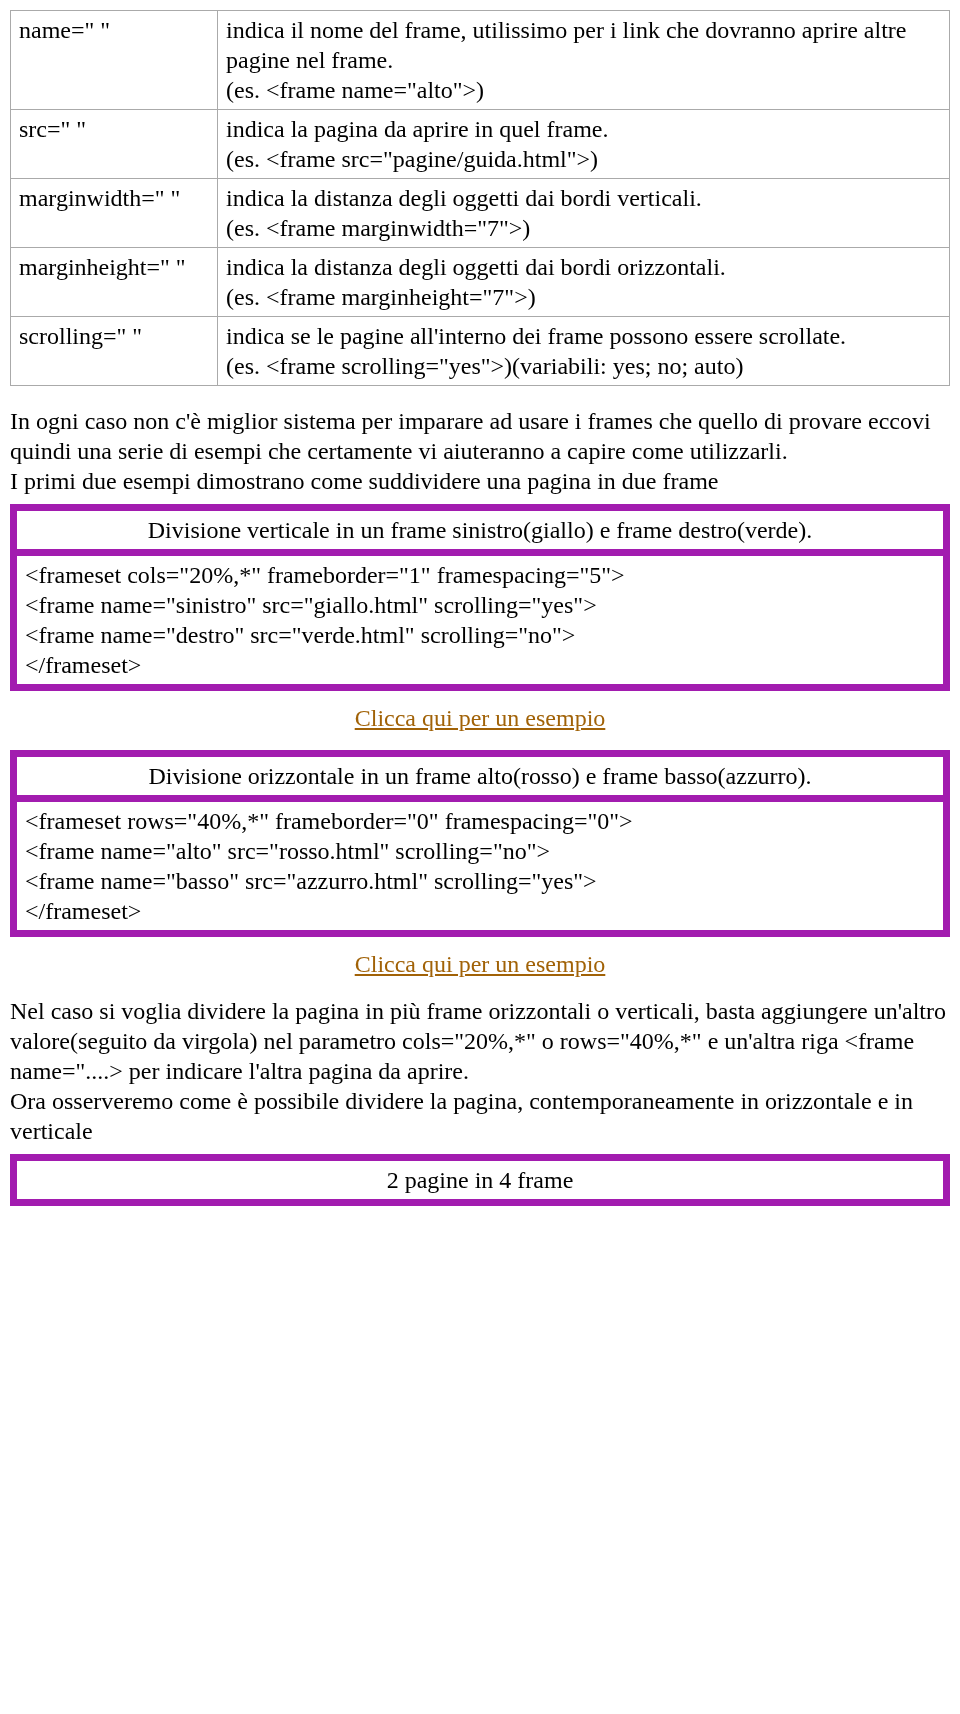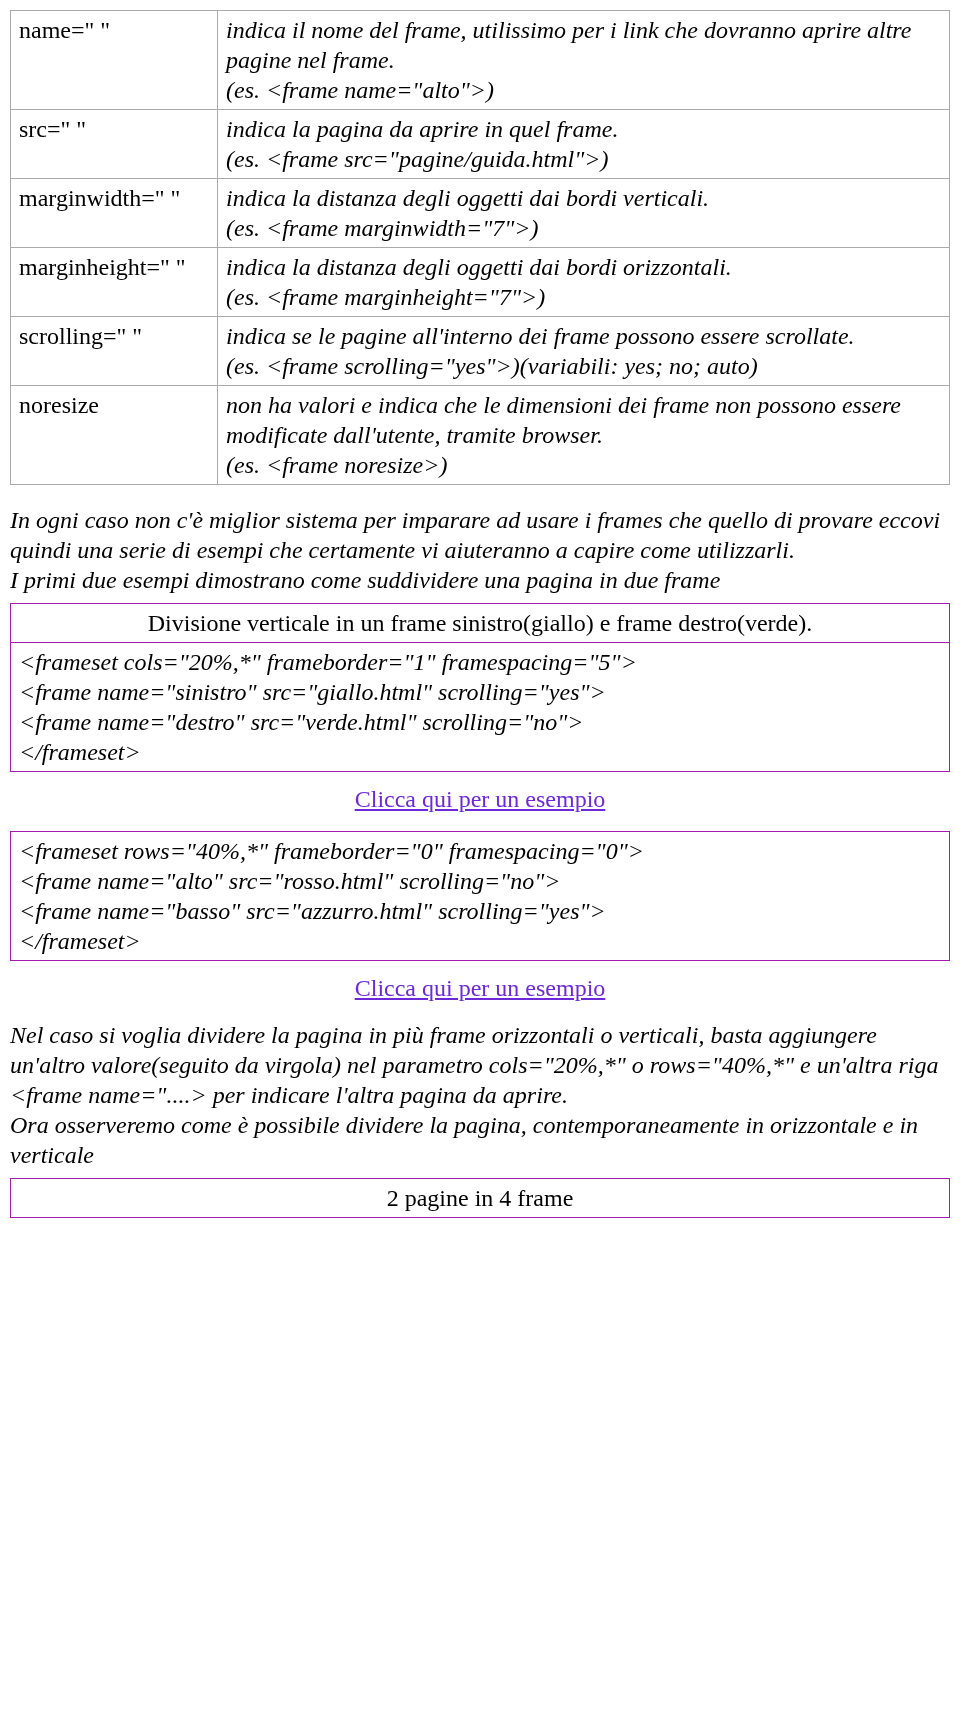--- a/index.html
+++ b/index.html
@@ -28,37 +28,36 @@
   p.body-text {
     margin: 8px 0 8px 0;
     line-height: 1.25;
   }
   table.example {
     border-collapse: collapse;
     width: 100%;
     margin: 6px 0 10px 0;
   }
   table.example td {
-    border: 1px solid #a21caf;
+    border: 7px solid #a21caf;
     padding: 4px 8px;
     line-height: 1.25;
   }
   table.example td.header-cell {
     text-align: center;
   }
   .center {
     text-align: center;
     margin: 14px 0 18px 0;
   }
   a.example-link {
-    color: #6d28d9;
+    color: #a16207;
   }
   .nowrap-block {
     white-space: pre-line;
-    font-style: italic;
   }
 </style>
 </head>
 <body>
 
 <table class="attr-table">
   <tbody>
       <tr>
     <td class="left">name=" "</td>
     <td class="nowrap-block">indica il nome del frame, utilissimo per i link che dovranno aprire altre pagine nel frame.
@@ -77,25 +76,20 @@
   <tr>
     <td class="left">marginheight=" "</td>
     <td class="nowrap-block">indica la distanza degli oggetti dai bordi orizzontali.
 (es. &lt;frame marginheight="7"&gt;)</td>
   </tr>
   <tr>
     <td class="left">scrolling=" "</td>
     <td class="nowrap-block">indica se le pagine all'interno dei frame possono essere scrollate.
 (es. &lt;frame scrolling="yes"&gt;)(variabili: yes; no; auto)</td>
   </tr>
-  <tr>
-    <td class="left">noresize</td>
-    <td class="nowrap-block">non ha valori e indica che le dimensioni dei frame non possono essere modificate dall'utente, tramite browser.
-(es. &lt;frame noresize&gt;)</td>
-  </tr>
 </tbody>
   </table>
 
 <p class="body-text nowrap-block">In ogni caso non c'è miglior sistema per imparare ad usare i frames che quello di provare eccovi quindi una serie di esempi che certamente vi aiuteranno a capire come utilizzarli.
 I primi due esempi dimostrano come suddividere una pagina in due frame</p>
 
 <table class="example">
   <tbody>
       <tr>
         <td class="header-cell">Divisione verticale in un frame sinistro(giallo) e frame destro(verde).</td>
@@ -108,20 +102,23 @@
       </tr>
 </tbody>
   </table>
 
 <div class="center">
   <a href="#" class="example-link">Clicca qui per un esempio</a>
 </div>
 
 <table class="example">
   <tbody>
+      <tr>
+        <td class="header-cell">Divisione orizzontale in un frame alto(rosso) e frame basso(azzurro).</td>
+      </tr>
   <tr>
         <td class="nowrap-block">&lt;frameset rows="40%,*" frameborder="0" framespacing="0"&gt;
 &lt;frame name="alto" src="rosso.html" scrolling="no"&gt;
 &lt;frame name="basso" src="azzurro.html" scrolling="yes"&gt;
 &lt;/frameset&gt;</td>
       </tr>
 </tbody>
   </table>
 
 <div class="center">

